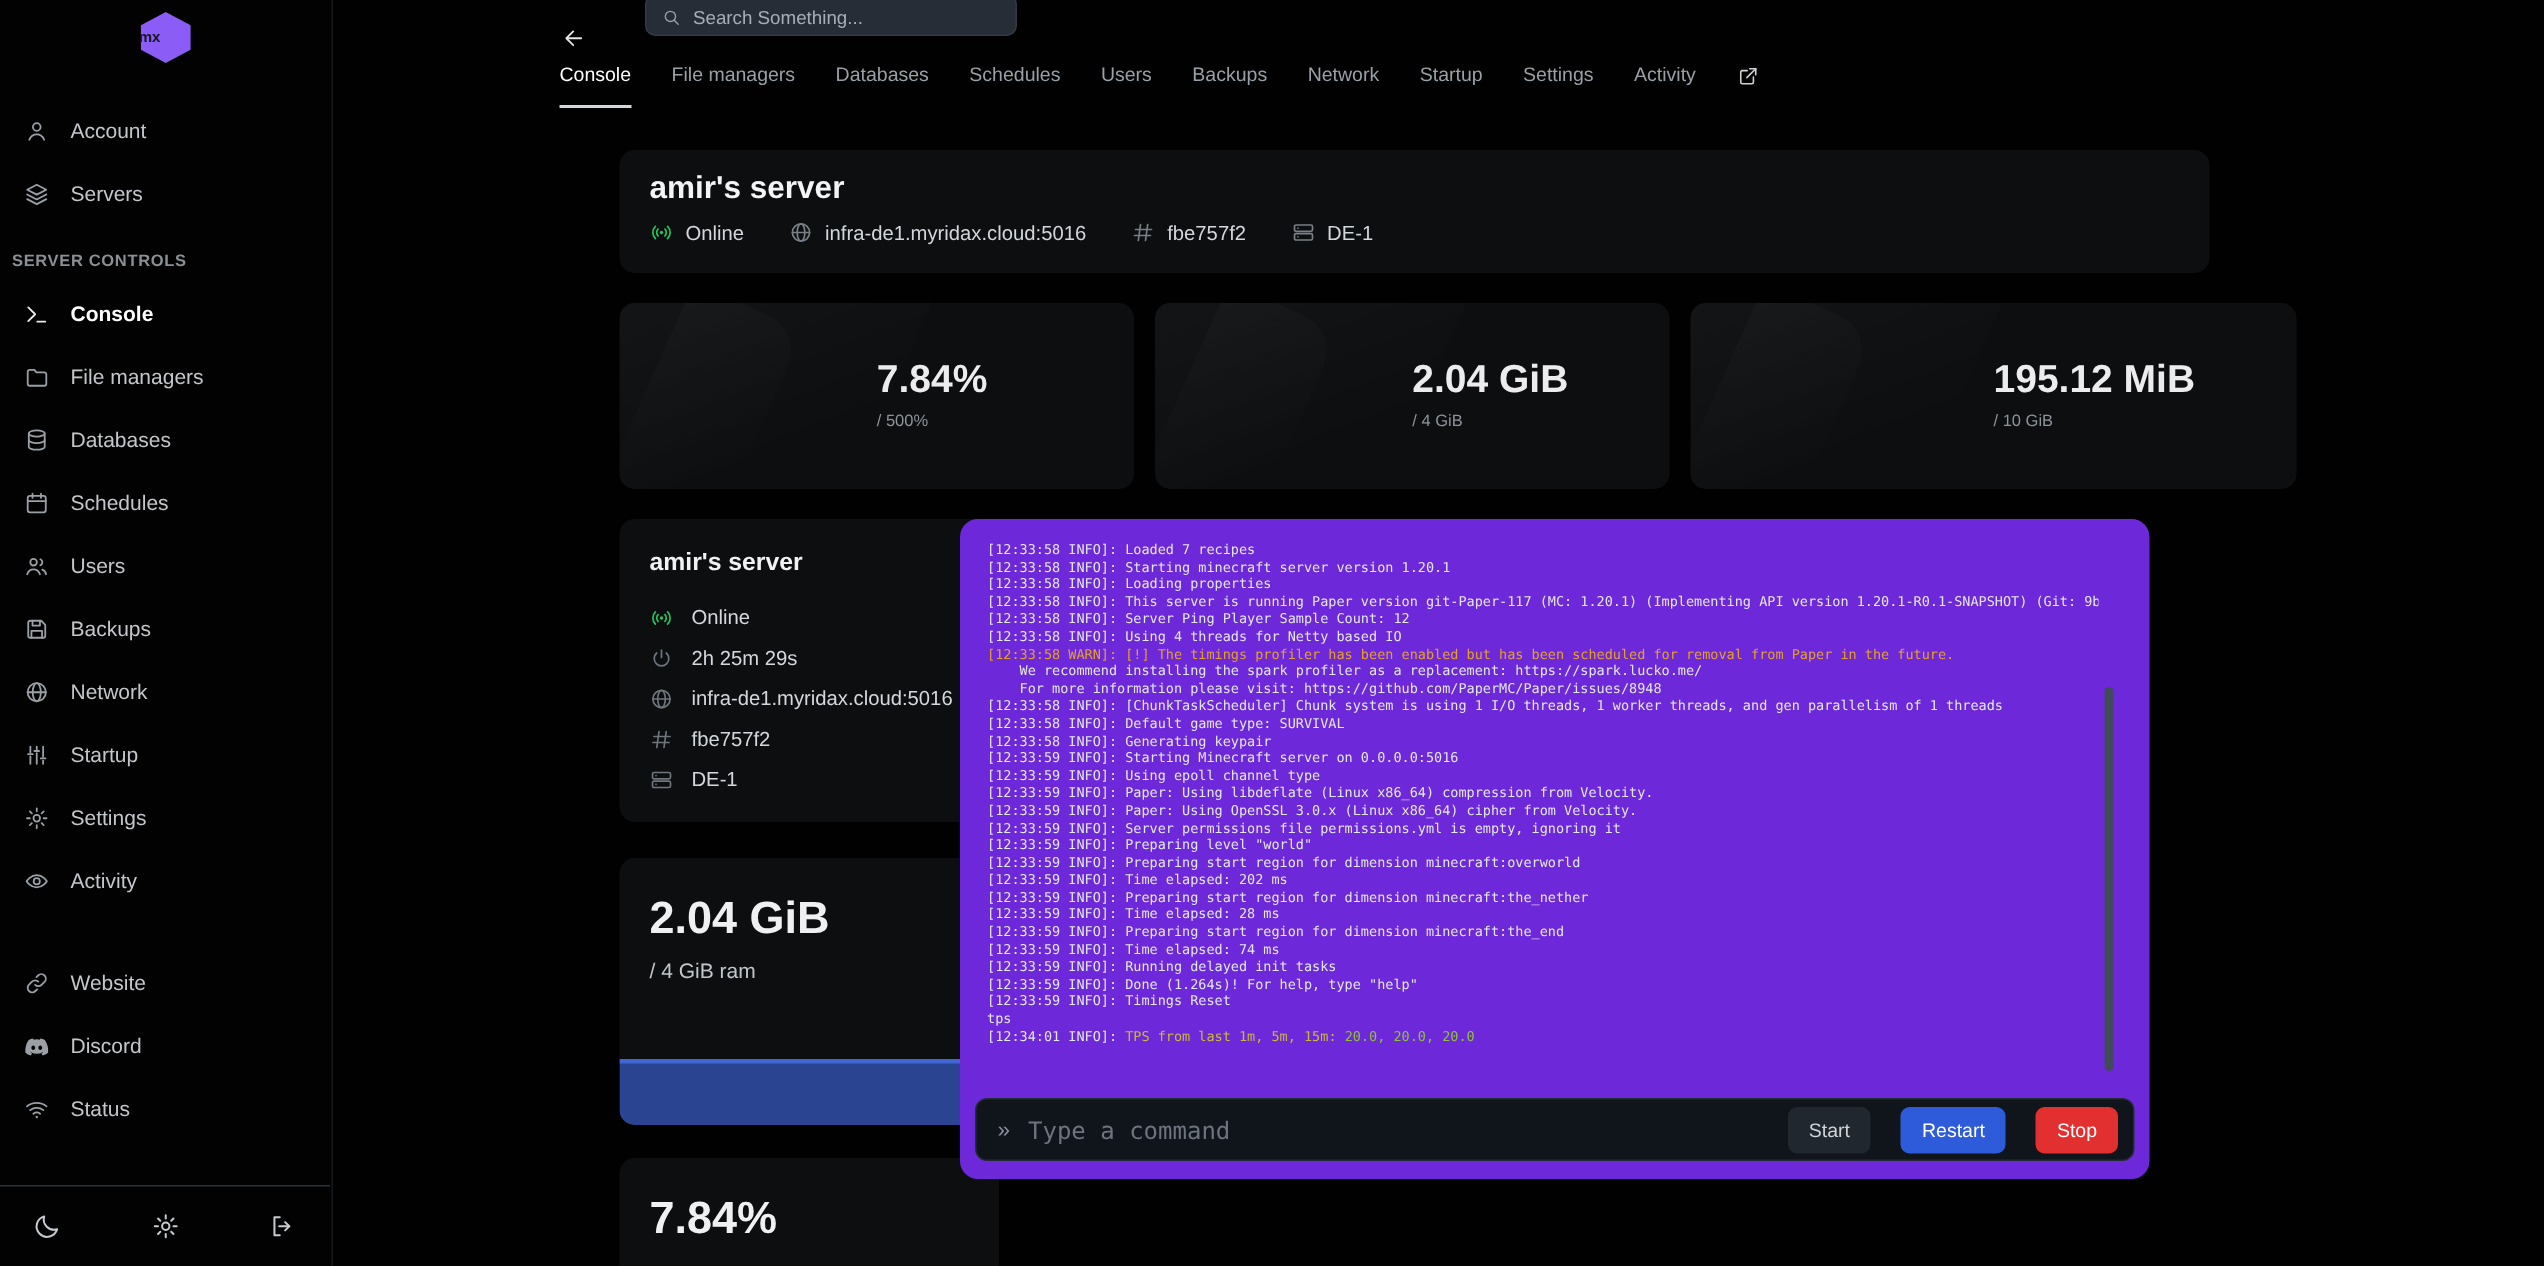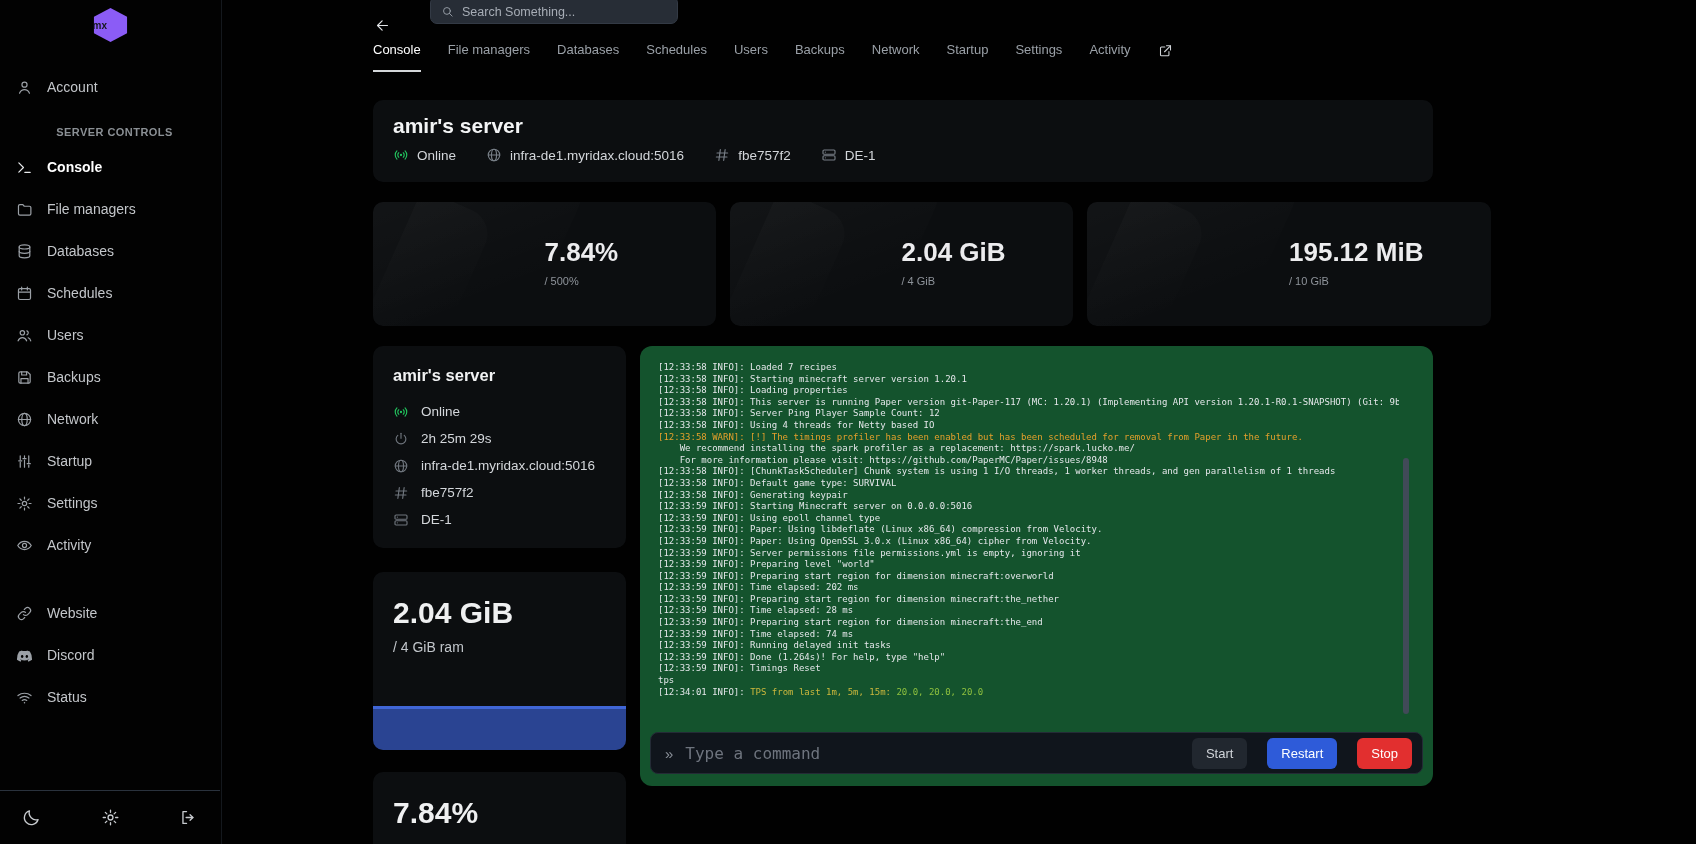--- a/index.html
+++ b/index.html
@@ -14,21 +14,21 @@
     stroke-width:1.7; stroke-linecap:round; stroke-linejoin:round; }
 
   
   .sidebar { position:absolute; left:0; top:0; width:222px; height:844px;
     background:#020202; border-right:1px solid #14181d; }
   .logo-wrap { display:flex; justify-content:center; padding-top:8px; height:46px; }
   .logo-hex { width:36px; height:34px; background:#8b5cf6; color:#15181c;
     clip-path:polygon(50% 0,96% 26%,96% 74%,50% 100%,4% 74%,4% 26%);
     display:flex; align-items:center; justify-content:flex-start;
     font-size:10px; font-weight:bold; letter-spacing:0; }
-  .nav { padding-top:20px;text-align:center; }
+  .nav { padding-top:20px; }
   .nav-section-header { padding:18px 0 8px 8px; font-size:11px; letter-spacing:0.04em;
     color:#8b9095; font-weight:bold; }
   .nav-item { display:flex; align-items:center; gap:14px; padding:0 0 0 16px;
     height:42px; font-size:14px; color:#c3c6ca; cursor:pointer; }
   .nav-item .icon { width:17px; height:17px; color:#9ba0a6; }
   .nav-item.active { color:#ffffff; font-weight:bold; }
   .nav-item.active .icon { color:#e8eaec; }
   .nav-gap { height:26px; }
   .sidebar-footer { position:absolute; left:0; right:1px; bottom:0; height:54px;
     border-top:1px solid #2a323d; display:flex; align-items:center;
@@ -47,21 +47,21 @@
   .search-input::placeholder { color:#a7adb6; }
 
   .tabs { position:absolute; left:373px; top:42px; display:flex; gap:27px;
     align-items:flex-start; }
   .tab { font-size:13px; color:#9aa0a7; padding-bottom:13px; cursor:pointer;
     border-bottom:2px solid transparent; }
   .tab.active { color:#ffffff; border-bottom-color:#d4d7da; }
   .tab-ext { width:15px; height:15px; color:#cfd3d7; margin-top:1px; cursor:pointer; }
 
   
-  .card { position:absolute; background:#0c0e10; border-radius:10px; }
+  .card { position:absolute; background:#0c0e10; border-radius:10px;margin-left:40px; }
 
   .header-card { left:373px; top:100px; width:1060px; height:82px; padding:14px 20px; }
   .header-title { font-size:21px; font-weight:bold; color:#f3f4f5; }
   .header-meta { display:flex; gap:30px; margin-top:9px; align-items:center; }
   .meta-item { display:flex; align-items:center; gap:8px; font-size:13.5px; color:#d3d6da; }
   .meta-item .icon { width:16px; height:16px; color:#787f87; }
   .meta-item.online .icon { color:#22c55e; }
 
   .stat-card { top:202px; height:124px; overflow:hidden; }
   .stat-card::before, .stat-card::after { content:""; position:absolute;
@@ -85,21 +85,21 @@
     overflow:hidden; }
   .big-value { font-size:30px; font-weight:bold; color:#eff0f1; }
   .big-limit { font-size:14px; color:#c2c6cb; margin-top:9px; }
   .ram-bar { position:absolute; left:0; right:0; bottom:0; height:44px;
     background:#2a4492; border-top:3px solid #4066d6; }
 
   .cpu-card { left:373px; top:772px; width:253px; height:120px; padding:24px 20px; }
 
   
   .console { position:absolute; left:640px; top:346px; width:793px; height:440px;
-    background:#14532d; border-radius:12px; }
+    background:#6d28d9; border-radius:12px; }
   .log { position:absolute; left:18px; top:16px; right:34px; bottom:72px;
     font-family:"DejaVu Sans Mono", monospace; font-size:9px; line-height:11.6px;
     white-space:pre; overflow:hidden; color:#e4e7ea; }
   .log .c-warn { color:#e5a02c; }
   .log .c-gold { color:#cdb83d; }
   .log .c-green { color:#8fc13f; }
   .scroll-thumb { position:absolute; right:24px; top:112px; width:6px; height:256px;
     background:#414a58; border-radius:3px; cursor:pointer; }
   .cmdbar { position:absolute; left:10px; right:10px; bottom:12px; height:42px;
     background:#10151c; border:1px solid #242b36; border-radius:8px;
@@ -129,20 +129,30 @@
     <nav class="nav" id="sidebar-nav">
         <div class="nav-item">
           <span class="icon">
             <svg viewBox="0 0 24 24">
               <circle cx="12" cy="8" r="3.6"></circle>
               <path d="M5 20c1.4-3.4 3.9-5 7-5s5.6 1.6 7 5"></path>
             </svg>
           </span>
           <span>Account</span>
         </div>
+        <div class="nav-item">
+          <span class="icon">
+            <svg viewBox="0 0 24 24">
+              <path d="M12 3l9 4.7-9 4.7-9-4.7z"></path>
+              <path d="M3 12.2l9 4.7 9-4.7"></path>
+              <path d="M3 16.6l9 4.7 9-4.7"></path>
+            </svg>
+          </span>
+          <span>Servers</span>
+        </div>
         <div class="nav-section-header">SERVER CONTROLS</div>
         <div class="nav-item active">
           <span class="icon">
             <svg viewBox="0 0 24 24">
               <path d="M4 5.5l6.5 6.5L4 18.5"></path>
               <path d="M12.5 19H20"></path>
             </svg>
           </span>
           <span>Console</span>
         </div>

